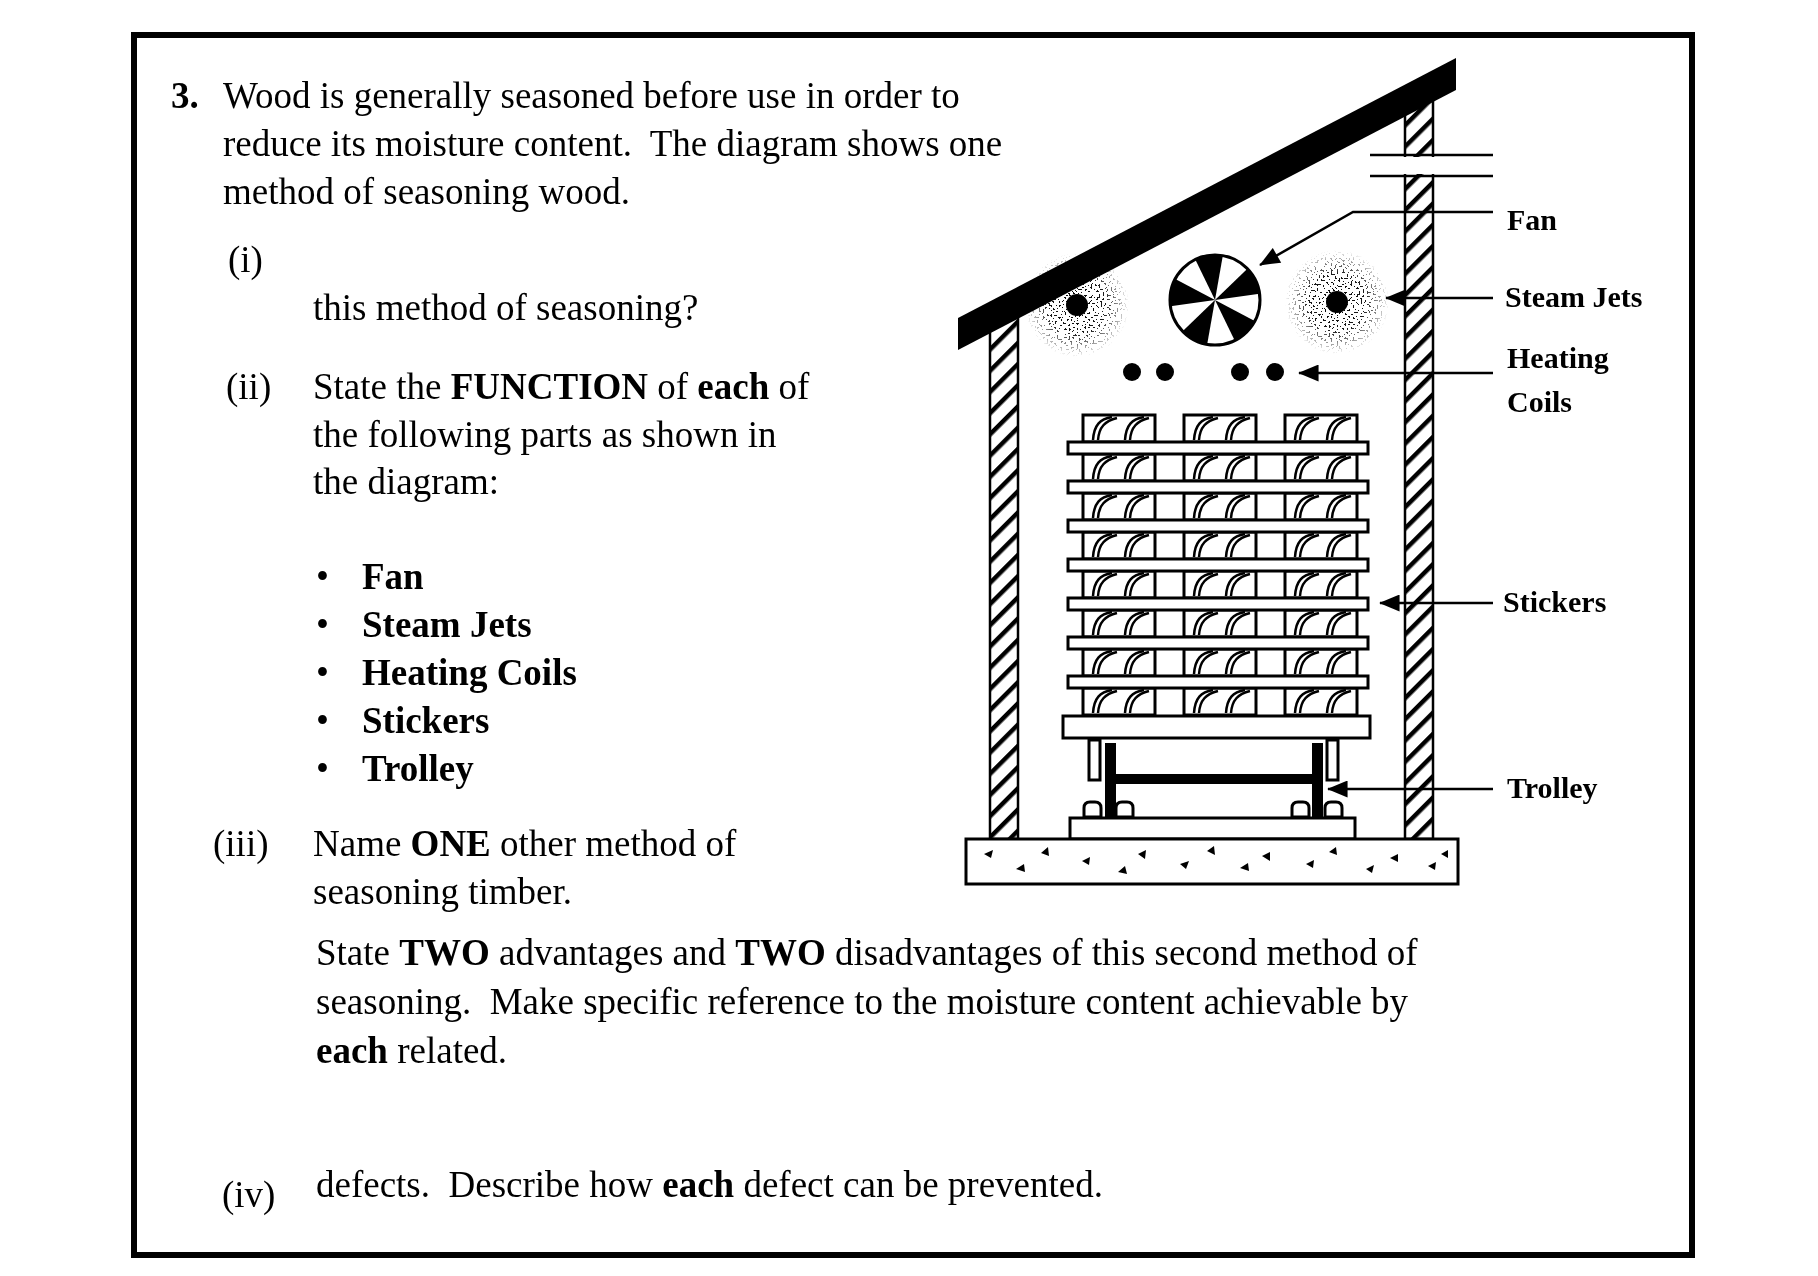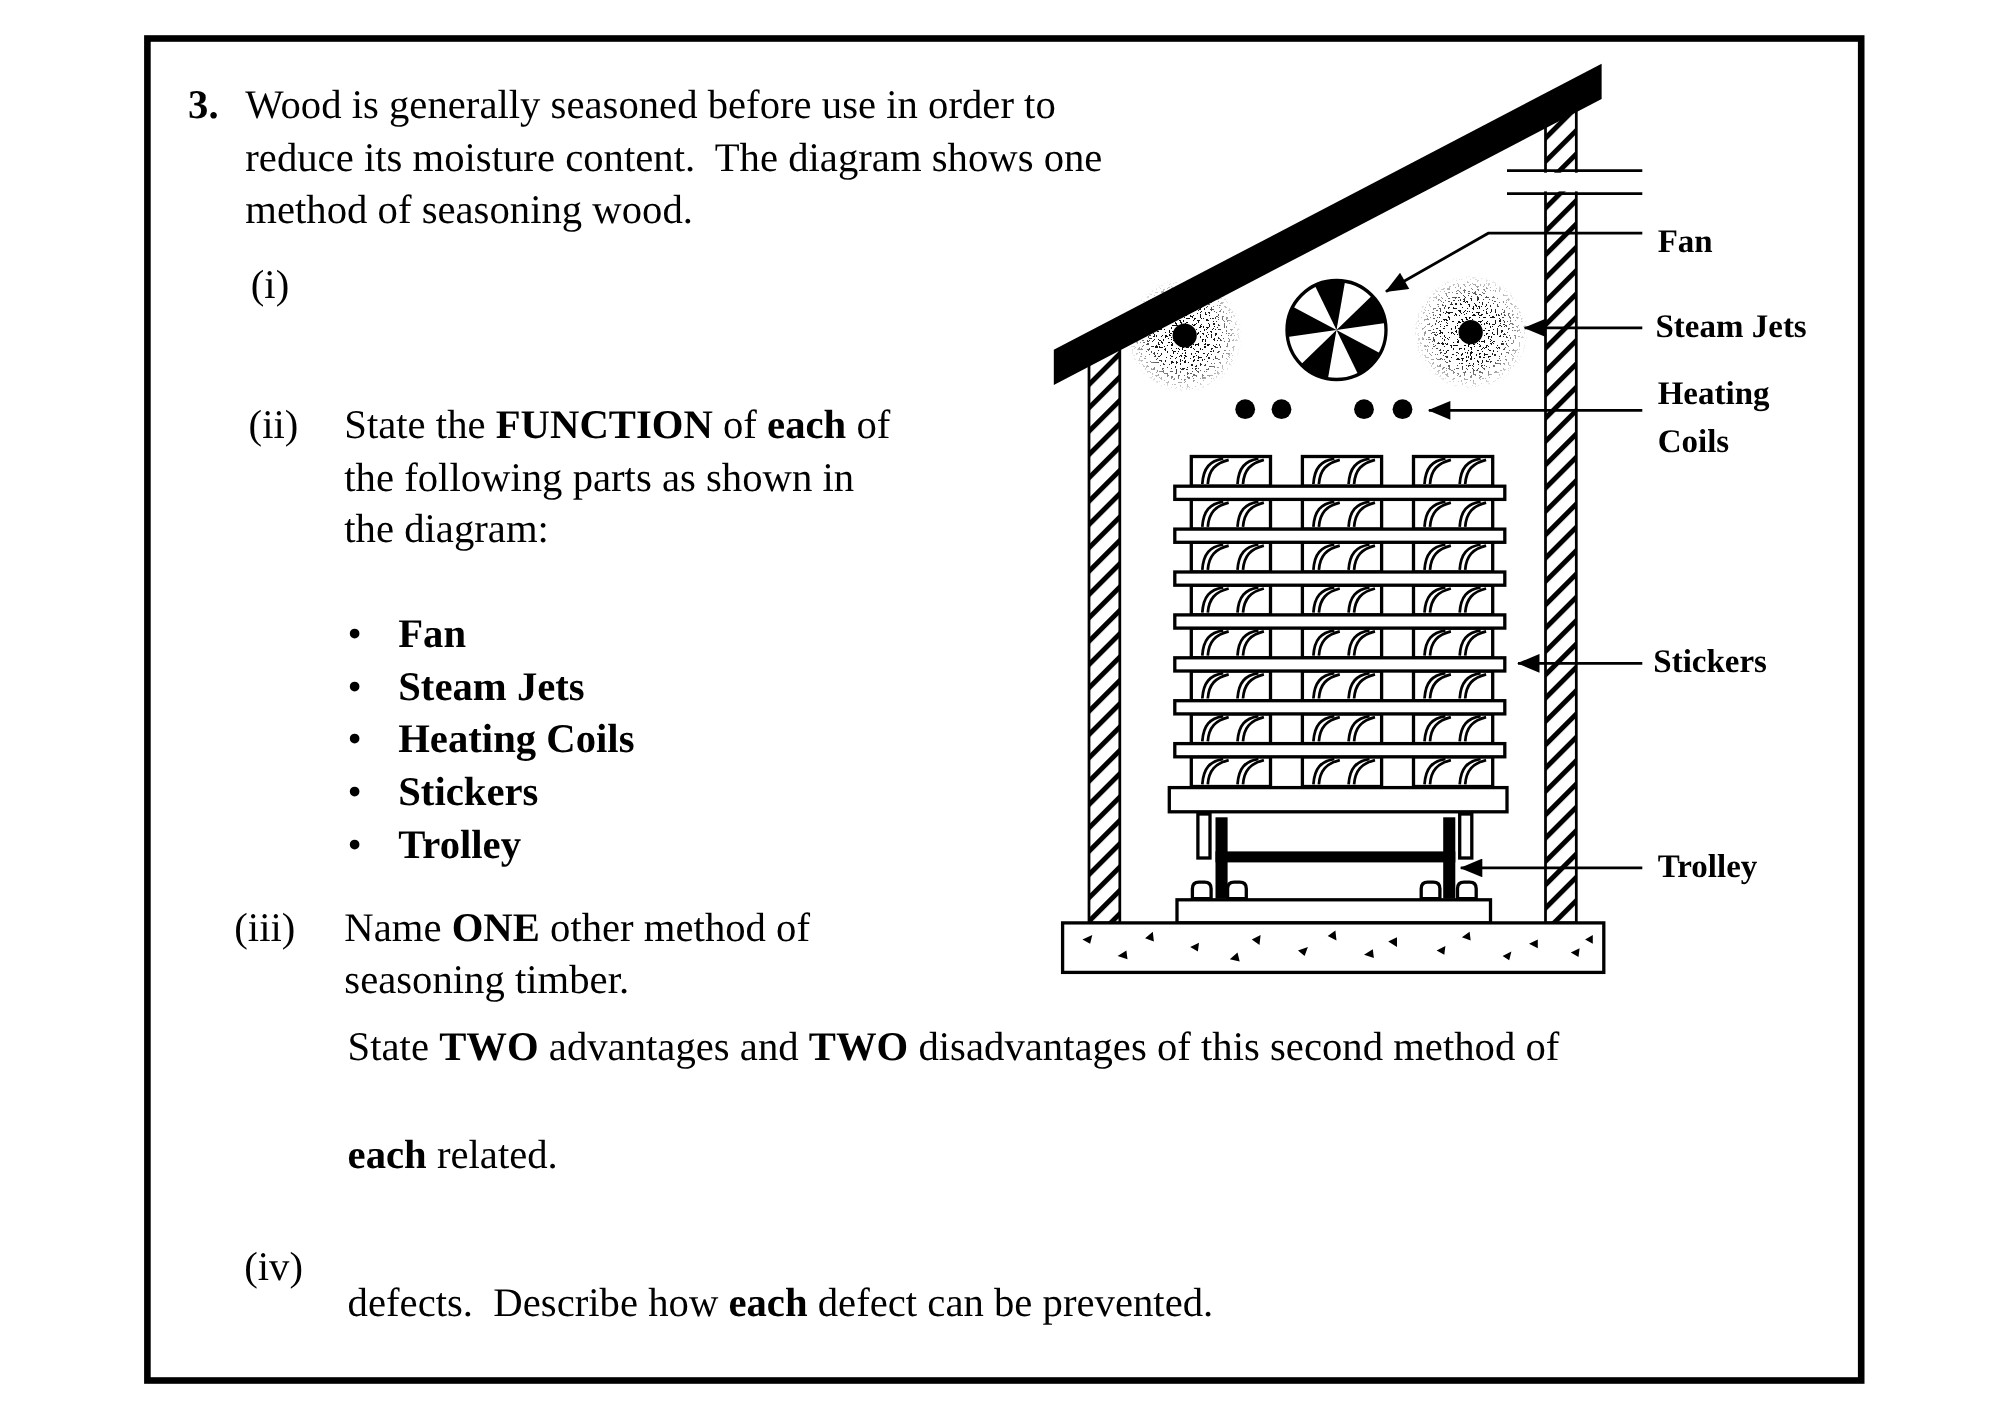--- a/index.html
+++ b/index.html
@@ -22,39 +22,41 @@
 
 <div class="page">
   <div class="frame"></div>
 
   <div class="tl b" style="left:171px;top:74px">3.</div>
   <div class="tl" style="left:223px;top:74px"><span>Wood is generally seasoned before use in order to</span></div>
   <div class="tl" style="left:223px;top:170px"><span>method of seasoning wood.</span></div>
   <div class="tl" style="left:223px;top:122px"><span>reduce its moisture content.  The diagram shows one</span></div>
 
   <div class="tl" style="left:228px;top:238px">(i)</div>
+  <div class="tl" style="left:313px;top:286px"><span>this method of seasoning?</span></div>
 
   <div class="tl" style="left:226px;top:365px">(ii)</div>
   <div class="tl" style="left:313px;top:365px"><span>State the </span><span style="font-weight: bold;">FUNCTION</span><span> of </span><span style="font-weight: bold;">each</span><span> of</span></div>
   <div class="tl" style="left:313px;top:413px"><span>the following parts as shown in</span></div>
   <div class="tl" style="left:313px;top:460px"><span>the diagram:</span></div>
 
   <div class="tl" style="left:316px;top:555px"><span class="bdot">•</span><span><span style="font-weight: bold;">Fan</span></span></div>
   <div class="tl" style="left:316px;top:603px"><span class="bdot">•</span><span><span style="font-weight: bold;">Steam Jets</span></span></div>
   <div class="tl" style="left:316px;top:651px"><span class="bdot">•</span><span><span style="font-weight: bold;">Heating Coils</span></span></div>
   <div class="tl" style="left:316px;top:699px"><span class="bdot">•</span><span><span style="font-weight: bold;">Stickers</span></span></div>
   <div class="tl" style="left:316px;top:747px"><span class="bdot">•</span><span><span style="font-weight: bold;">Trolley</span></span></div>
 
   <div class="tl" style="left:213px;top:822px">(iii)</div>
   <div class="tl" style="left:313px;top:822px"><span>Name </span><span style="font-weight: bold;">ONE</span><span> other method of</span></div>
   <div class="tl" style="left:313px;top:870px"><span>seasoning timber.</span></div>
   <div class="tl" style="left:316px;top:931px"><span>State </span><span style="font-weight: bold;">TWO</span><span> advantages and </span><span style="font-weight: bold;">TWO</span><span> disadvantages of this second method of</span></div>
+  <div class="tl" style="left:316px;top:980px"><span>seasoning.  Make specific reference to the moisture content achievable by</span></div>
   <div class="tl" style="left:316px;top:1029px"><span style="font-weight: bold;">each</span><span> related.</span></div>
 
-  <div class="tl" style="left:222px;top:1131px">(iv)</div>
+  <div class="tl" style="left:222px;top:1173px">(iv)</div>
   <div class="tl" style="left:316px;top:1163px"><span>defects.  Describe how </span><span style="font-weight: bold;">each</span><span> defect can be prevented.</span></div>
 
   <svg id="kiln" width="760" height="860" viewBox="930 40 760 860">
     <defs>
       <pattern id="hatch" patternUnits="userSpaceOnUse" width="15" height="15" patternTransform="rotate(-45)">
         <rect width="15" height="15" fill="#fff"></rect>
         <rect width="15" height="4.5" fill="#000"></rect>
       </pattern>
       <radialGradient id="fadeG">
         <stop offset="0" stop-color="#000" stop-opacity="1"></stop>

